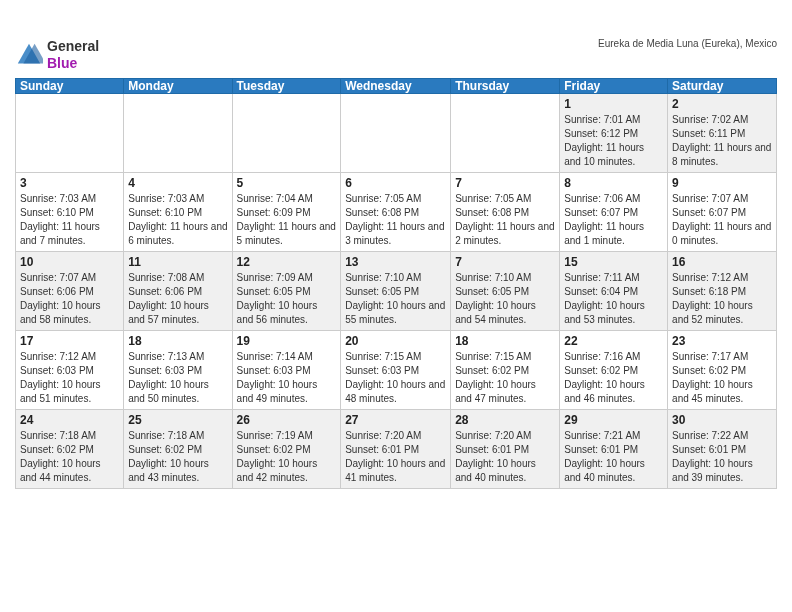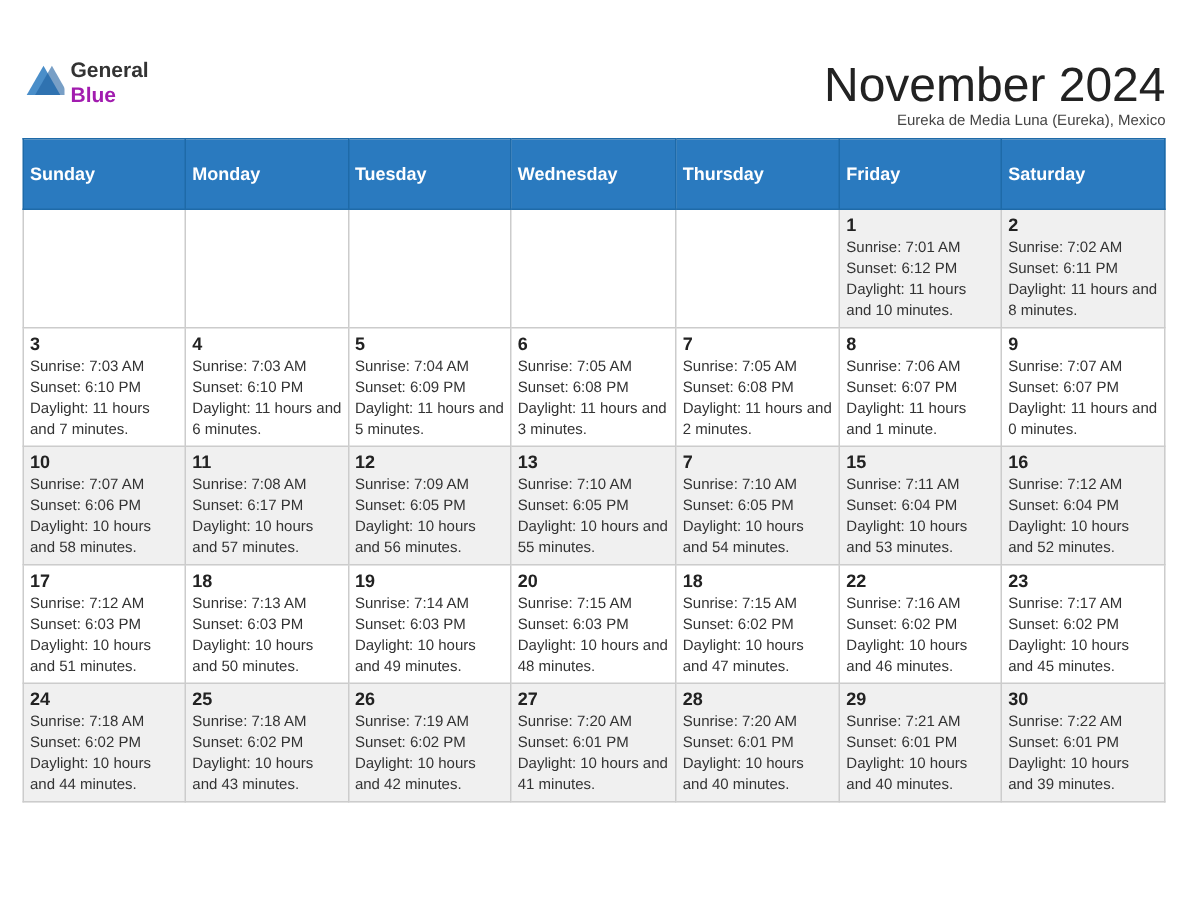--- a/index.html
+++ b/index.html
@@ -48,21 +48,21 @@
     .calendar {
       width: 100%;
       border-collapse: collapse;
       border: 1px solid #ccc;
     }
     .calendar th {
       background: #2a7abf;
       color: #fff;
       font-size: 12px;
       font-weight: bold;
-      padding: 16px 4px;
+      padding: 0 4px;
       text-align: left;
       border: 1px solid #1e6aa8;
     }
     .calendar td {
       border: 1px solid #ccc;
       vertical-align: top;
       padding: 3px 4px;
       font-size: 9.5px;
       color: #333;
       width: 113px;
@@ -96,21 +96,20 @@
     <svg class="logo-icon" viewBox="0 0 40 40">
       <polygon points="20,4 36,32 4,32" fill="#2a7abf" opacity="0.85"></polygon>
       <polygon points="28,4 44,32 12,32" fill="#1e5fa0" opacity="0.6"></polygon>
     </svg>
     <div class="logo-text">
       <span class="logo-general">General</span><br>
       <span class="logo-blue">Blue</span>
     </div>
   </div>
   <div class="title-block">
-    <div class="month-title">November 2024</div>
     <div class="location-title">Eureka de Media Luna (Eureka), Mexico</div>
   </div>
 </div>
 
 <table class="calendar">
   <thead>
     <tr>
     <th>Sunday</th>
         <th>Monday</th>
         <th>Tuesday</th>
@@ -187,21 +186,21 @@
       <tr>
         <td class="shaded">
           <span class="day-number">10</span>
           <div class="day-info">Sunrise: 7:07 AM
 Sunset: 6:06 PM
 Daylight: 10 hours and 58 minutes.</div>
         </td>
         <td class="shaded">
           <span class="day-number">11</span>
           <div class="day-info">Sunrise: 7:08 AM
-Sunset: 6:17 PM
+Sunset: 6:06 PM
 Daylight: 10 hours and 57 minutes.</div>
         </td>
         <td class="shaded">
           <span class="day-number">12</span>
           <div class="day-info">Sunrise: 7:09 AM
 Sunset: 6:05 PM
 Daylight: 10 hours and 56 minutes.</div>
         </td>
         <td class="shaded">
           <span class="day-number">13</span>
@@ -217,21 +216,21 @@
         </td>
         <td class="shaded">
           <span class="day-number">15</span>
           <div class="day-info">Sunrise: 7:11 AM
 Sunset: 6:04 PM
 Daylight: 10 hours and 53 minutes.</div>
         </td>
         <td class="shaded">
           <span class="day-number">16</span>
           <div class="day-info">Sunrise: 7:12 AM
-Sunset: 6:04 PM
+Sunset: 6:18 PM
 Daylight: 10 hours and 52 minutes.</div>
         </td>
       </tr>
       <tr>
         <td>
           <span class="day-number">17</span>
           <div class="day-info">Sunrise: 7:12 AM
 Sunset: 6:03 PM
 Daylight: 10 hours and 51 minutes.</div>
         </td>

